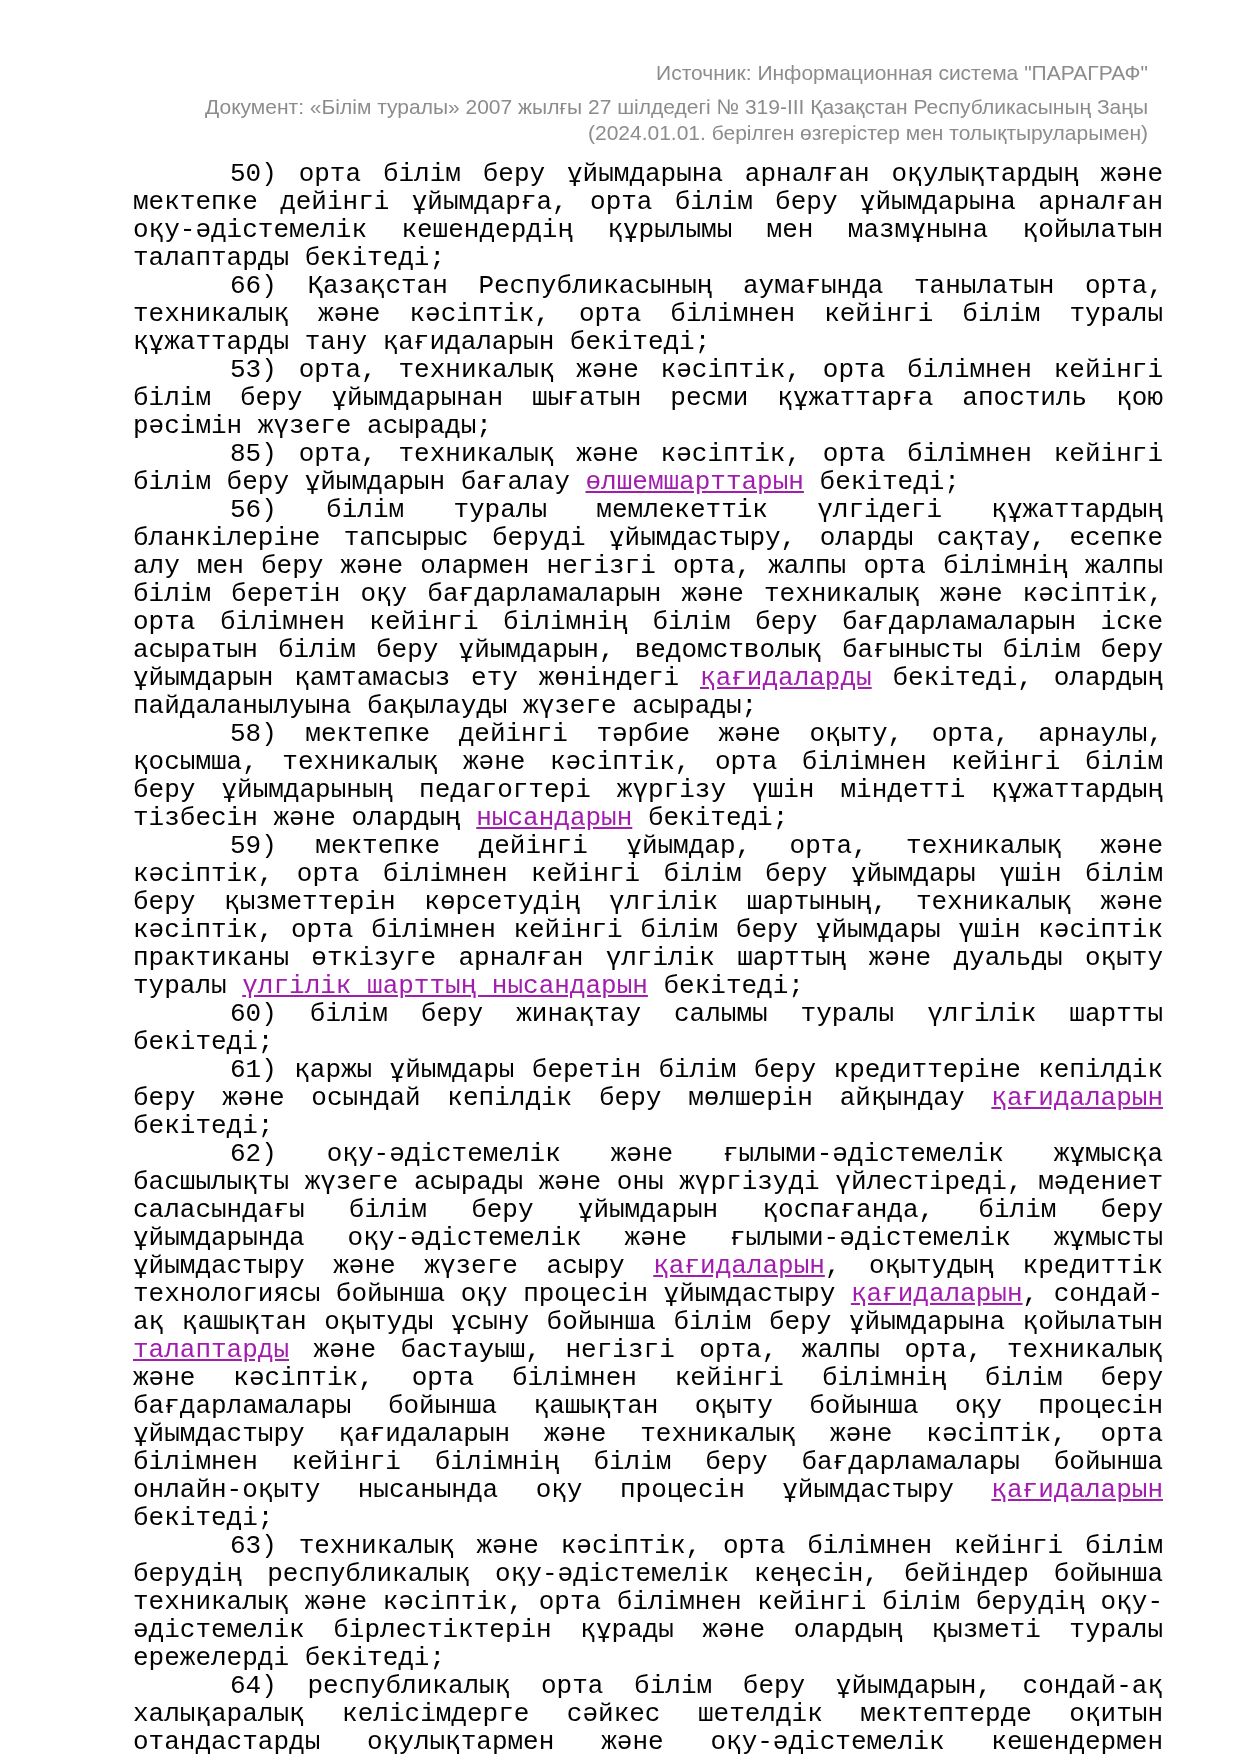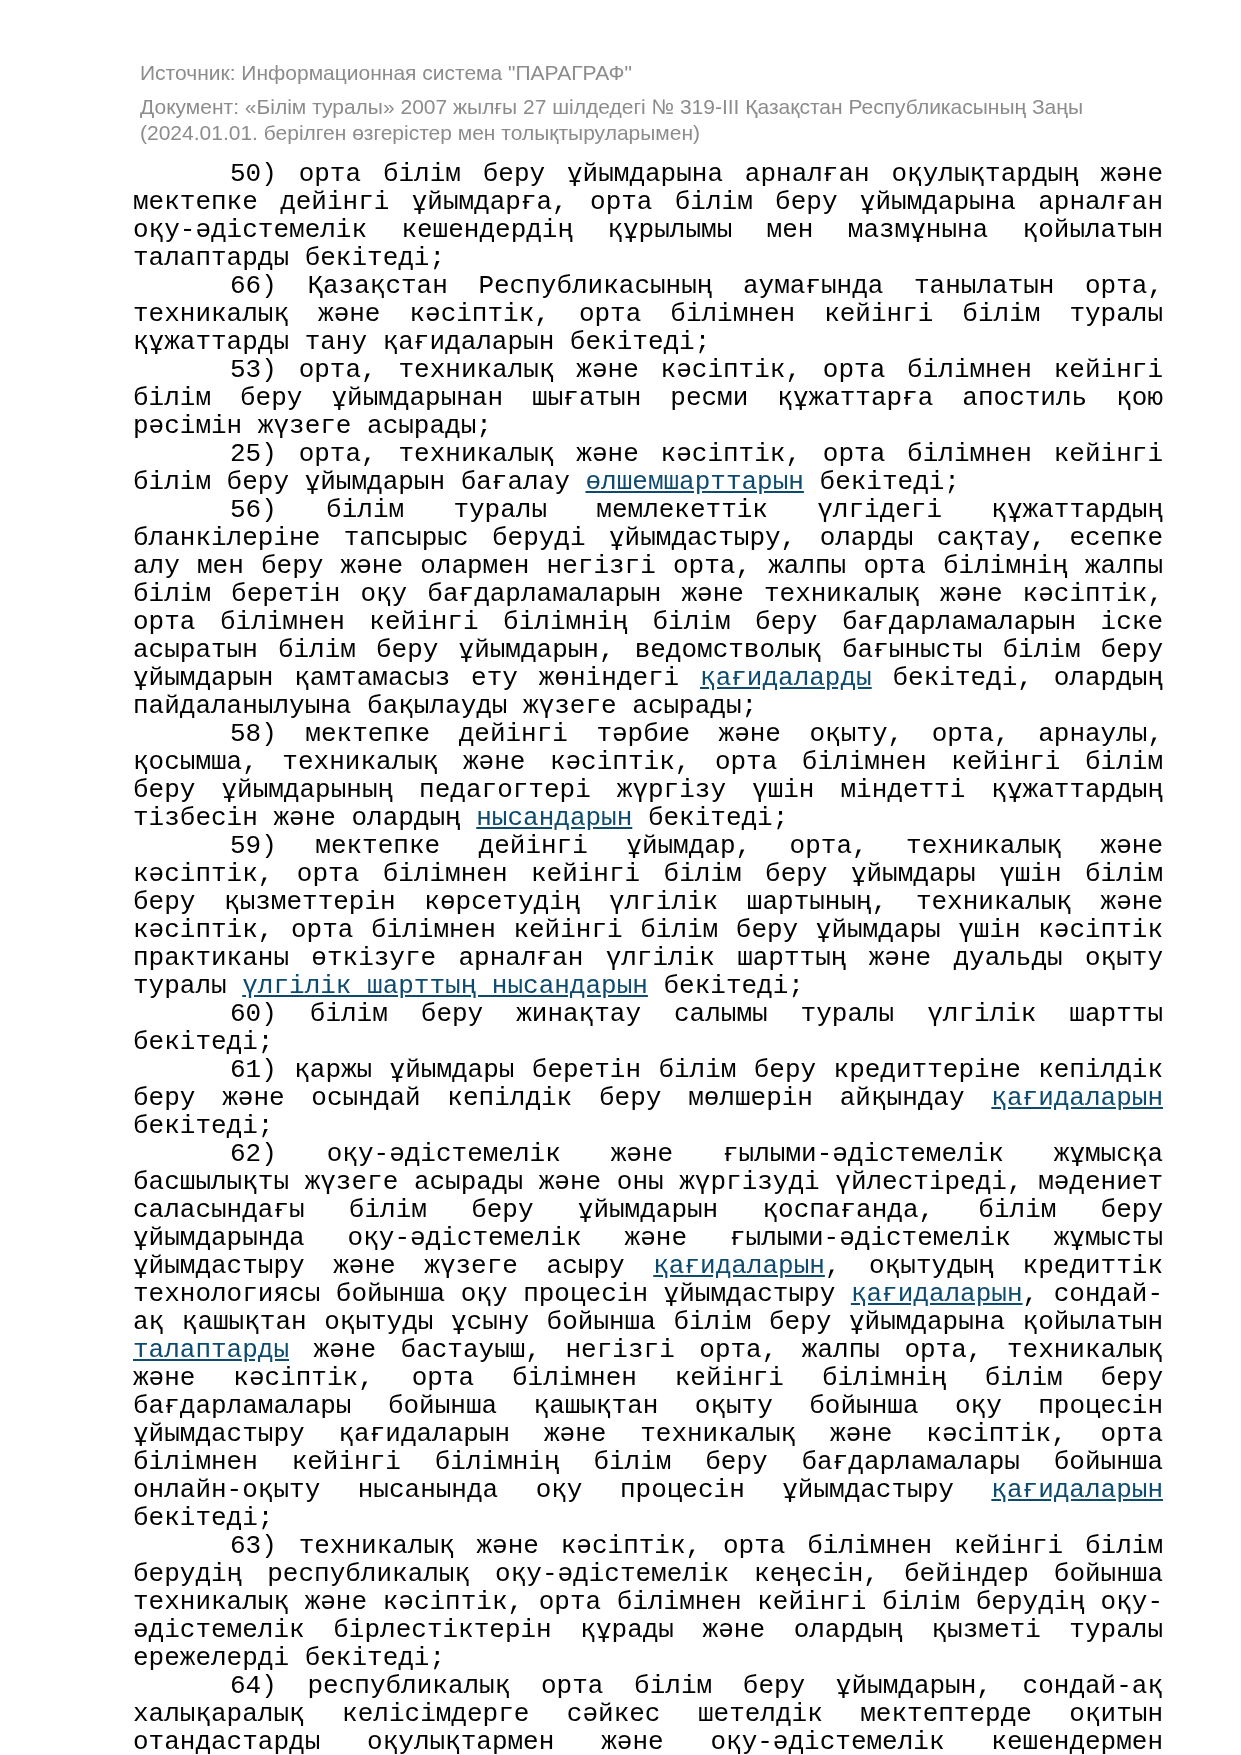--- a/index.html
+++ b/index.html
@@ -17,60 +17,61 @@
     min-height: 1755px;
     background: #ffffff;
     box-sizing: border-box;
     padding-top: 60px;
   }
   .doc-header {
     font-family: "Liberation Sans", "DejaVu Sans", sans-serif;
     color: #8c8c8c;
     font-size: 21px;
     line-height: 26px;
+    text-align: right;
     padding-right: 93px;
     padding-left: 140px;
   }
   .doc-header .source-line {
     margin-bottom: 8px;
   }
   .doc-body {
     margin: 14px 78px 0 133px;
     font-family: Liberation Mono, monospace;
     font-size: 26px;
     line-height: 28px;
     color: #000000;
     text-align: justify;
   }
   .doc-body p.para {
     margin: 0;
     text-indent: 97px;
   }
   .doc-body a.doc-link {
-    color: #0c4a6e;
+    color: #a21caf;
     text-decoration: underline;
     cursor: pointer;
   }
 </style>
 </head>
 <body>
 
 <div class="page">
 
   <div class="doc-header">
     <div class="source-line">Источник: Информационная система "ПАРАГРАФ"</div>
     <div class="document-line">Документ: «Білім туралы» 2007 жылғы 27 шілдедегі № 319-III Қазақстан Республикасының Заңы</div>
     <div class="revision-line">(2024.01.01. берілген өзгерістер мен толықтыруларымен)</div>
   </div>
 
   <main class="doc-body">
       <p class="para"><span>50) орта білім беру ұйымдарына арналған оқулықтардың және мектепке дейінгі ұйымдарға, орта білім беру ұйымдарына арналған оқу-әдістемелік кешендердің құрылымы мен мазмұнына қойылатын талаптарды бекітеді;</span></p>
       <p class="para"><span>66) Қазақстан Республикасының аумағында танылатын орта, техникалық және кәсіптік, орта білімнен кейінгі білім туралы құжаттарды тану қағидаларын бекітеді;</span></p>
       <p class="para"><span>53) орта, техникалық және кәсіптік, орта білімнен кейінгі білім беру ұйымдарынан шығатын ресми құжаттарға апостиль қою рәсімін жүзеге асырады;</span></p>
-      <p class="para"><span>25) орта, техникалық және кәсіптік, орта білімнен кейінгі білім беру ұйымдарын бағалау </span><a class="doc-link" href="#">өлшемшарттарын</a><span> бекітеді;</span></p>
+      <p class="para"><span>85) орта, техникалық және кәсіптік, орта білімнен кейінгі білім беру ұйымдарын бағалау </span><a class="doc-link" href="#">өлшемшарттарын</a><span> бекітеді;</span></p>
       <p class="para"><span>56) білім туралы мемлекеттік үлгідегі құжаттардың бланкілеріне тапсырыс беруді ұйымдастыру, оларды сақтау, есепке алу мен беру және олармен негізгі орта, жалпы орта білімнің жалпы білім беретін оқу бағдарламаларын және техникалық және кәсіптік, орта білімнен кейінгі білімнің білім беру бағдарламаларын іске асыратын білім беру ұйымдарын, ведомстволық бағынысты білім беру ұйымдарын қамтамасыз ету жөніндегі </span><a class="doc-link" href="#">қағидаларды</a><span> бекітеді, олардың пайдаланылуына бақылауды жүзеге асырады;</span></p>
       <p class="para"><span>58) мектепке дейінгі тәрбие және оқыту, орта, арнаулы, қосымша, техникалық және кәсіптік, орта білімнен кейінгі білім беру ұйымдарының педагогтері жүргізу үшін міндетті құжаттардың тізбесін және олардың </span><a class="doc-link" href="#">нысандарын</a><span> бекітеді;</span></p>
       <p class="para"><span>59) мектепке дейінгі ұйымдар, орта, техникалық және кәсіптік, орта білімнен кейінгі білім беру ұйымдары үшін білім беру қызметтерін көрсетудің үлгілік шартының, техникалық және кәсіптік, орта білімнен кейінгі білім беру ұйымдары үшін кәсіптік практиканы өткізуге арналған үлгілік шарттың және дуальды оқыту туралы </span><a class="doc-link" href="#">үлгілік шарттың нысандарын</a><span> бекітеді;</span></p>
       <p class="para"><span>60) білім беру жинақтау салымы туралы үлгілік шартты бекітеді;</span></p>
       <p class="para"><span>61) қаржы ұйымдары беретін білім беру кредиттеріне кепілдік беру және осындай кепілдік беру мөлшерін айқындау </span><a class="doc-link" href="#">қағидаларын</a><span> бекітеді;</span></p>
       <p class="para"><span>62) оқу-әдістемелік және ғылыми-әдістемелік жұмысқа басшылықты жүзеге асырады және оны жүргізуді үйлестіреді, мәдениет саласындағы білім беру ұйымдарын қоспағанда, білім беру ұйымдарында оқу-әдістемелік және ғылыми-әдістемелік жұмысты ұйымдастыру және жүзеге асыру </span><a class="doc-link" href="#">қағидаларын</a><span>, оқытудың кредиттік технологиясы бойынша оқу процесін ұйымдастыру </span><a class="doc-link" href="#">қағидаларын</a><span>, сондай-ақ қашықтан оқытуды ұсыну бойынша білім беру ұйымдарына қойылатын </span><a class="doc-link" href="#">талаптарды</a><span> және бастауыш, негізгі орта, жалпы орта, техникалық және кәсіптік, орта білімнен кейінгі білімнің білім беру бағдарламалары бойынша қашықтан оқыту бойынша оқу процесін ұйымдастыру қағидаларын және техникалық және кәсіптік, орта білімнен кейінгі білімнің білім беру бағдарламалары бойынша онлайн-оқыту нысанында оқу процесін ұйымдастыру </span><a class="doc-link" href="#">қағидаларын</a><span> бекітеді;</span></p>
       <p class="para"><span>63) техникалық және кәсіптік, орта білімнен кейінгі білім берудің республикалық оқу-әдістемелік кеңесін, бейіндер бойынша техникалық және кәсіптік, орта білімнен кейінгі білім берудің оқу-әдістемелік бірлестіктерін құрады және олардың қызметі туралы ережелерді бекітеді;</span></p>
       <p class="para"><span>64) республикалық орта білім беру ұйымдарын, сондай-ақ халықаралық келісімдерге сәйкес шетелдік мектептерде оқитын отандастарды оқулықтармен және оқу-әдістемелік кешендермен қамтамасыз етеді;</span></p>
     </main>
 

